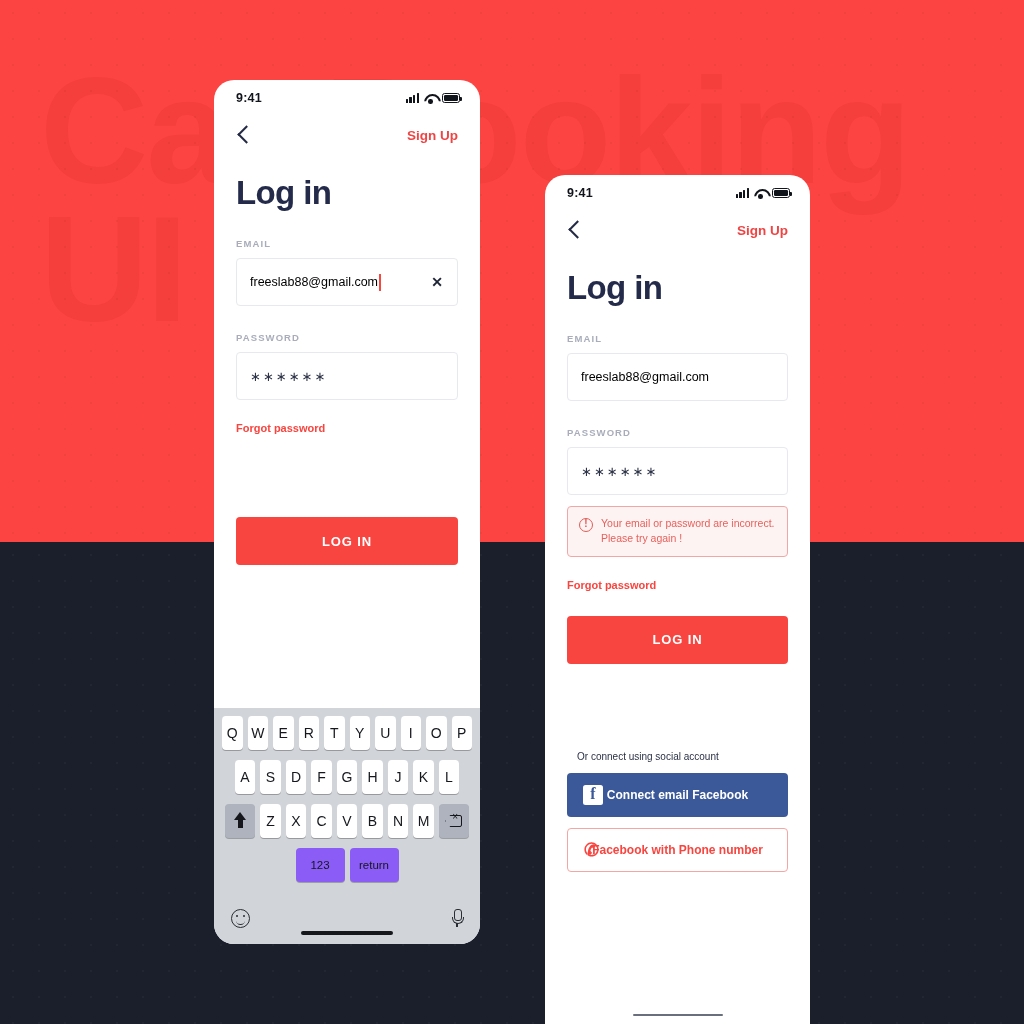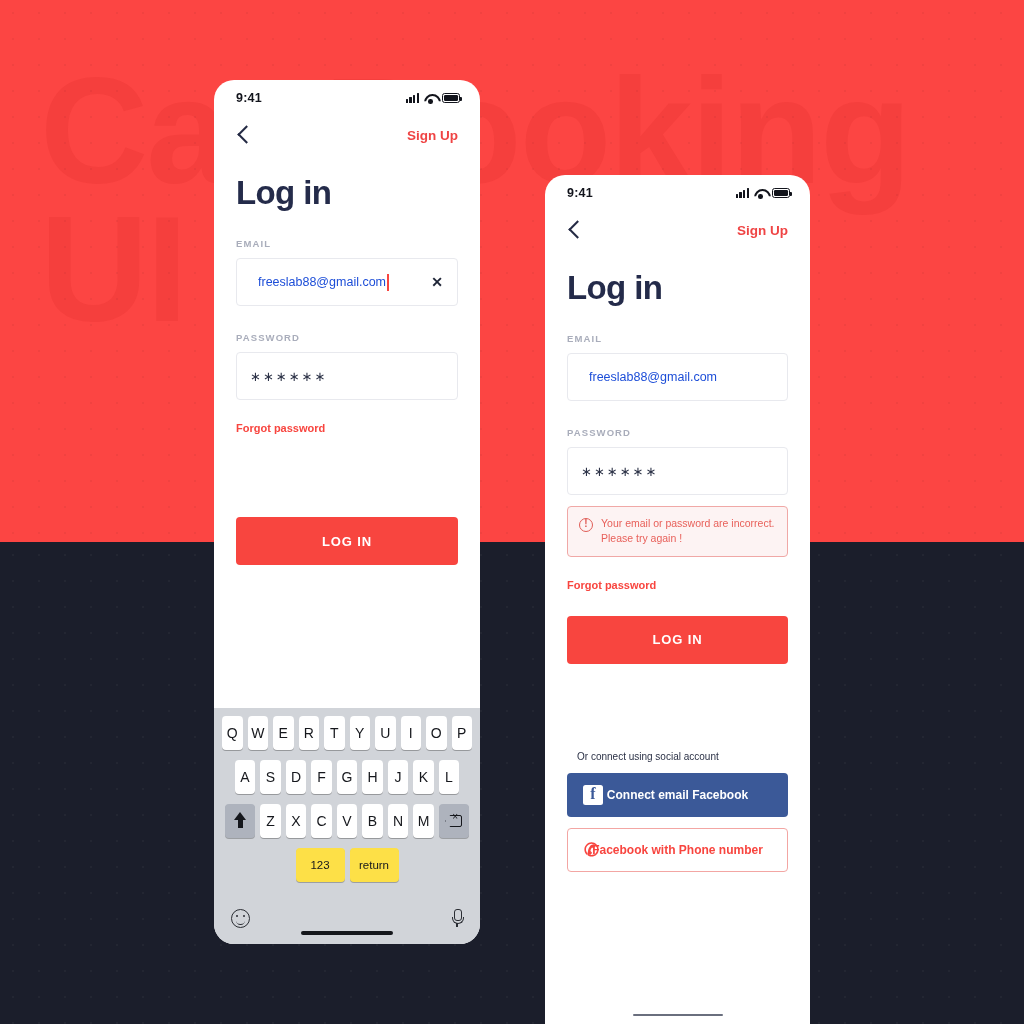--- a/index.html
+++ b/index.html
@@ -107,21 +107,21 @@
     font-size: 9.5px; font-weight: bold; letter-spacing: 1.1px;
     color: #a9adbb; padding: 0 22px; margin-top: 26px;
   }
   .field-box {
     margin: 9px 22px 0 22px; height: 48px;
     border: 1px solid #e8e9ee; border-radius: 4px;
     background: #fff;
     display: flex; align-items: center; padding: 0 13px;
     position: relative;
   }
-  .field-val { font-size: 12.5px; color: #1d4ed8; margin-left: 8px; }
+  .field-val { font-size: 12.5px; color: #000000; }
   .caret {
     width: 1.6px; height: 17px; background: #f8453f;
     margin-left: 1px; display: inline-block;
   }
   .clear-x {
     position: absolute; right: 14px; top: 50%; transform: translateY(-50%);
     font-size: 14px; font-weight: bold; color: #1e2436; cursor: pointer;
     line-height: 1;
   }
   .dots { font-size: 13px; letter-spacing: 2px; color: #2b3146; }
@@ -188,21 +188,21 @@
   .krow { display: flex; justify-content: center; gap: 5px; margin-bottom: 10px; }
   .key {
     background: #fff; border-radius: 4px;
     box-shadow: 0 1px 0 rgba(0,0,0,0.28);
     font-size: 14px; color: #15171c;
     display: flex; align-items: center; justify-content: center;
     height: 34px; width: 20.5px; cursor: pointer;
   }
   .krow.r2 { padding: 0 11px; }
   .key.wide { width: 30px; background: #aeb3bd; box-shadow: 0 1px 0 rgba(0,0,0,0.25); }
-  .key.fn { width: 49px; background: #fde047; font-size: 11.5px; box-shadow: 0 1px 0 rgba(0,0,0,0.25); }
+  .key.fn { width: 49px; background: #8b5cf6; font-size: 11.5px; box-shadow: 0 1px 0 rgba(0,0,0,0.25); }
   .key.space { flex: 1; font-size: 11.5px; margin: 0 5px; }
   .shift-g {
     width: 0; height: 0; position: relative;
   }
   .shift-g::before {
     content:''; position:absolute; left:-6px; top:-9px;
     border-left: 6px solid transparent; border-right: 6px solid transparent;
     border-bottom: 8px solid #15171c;
   }
   .shift-g::after {

